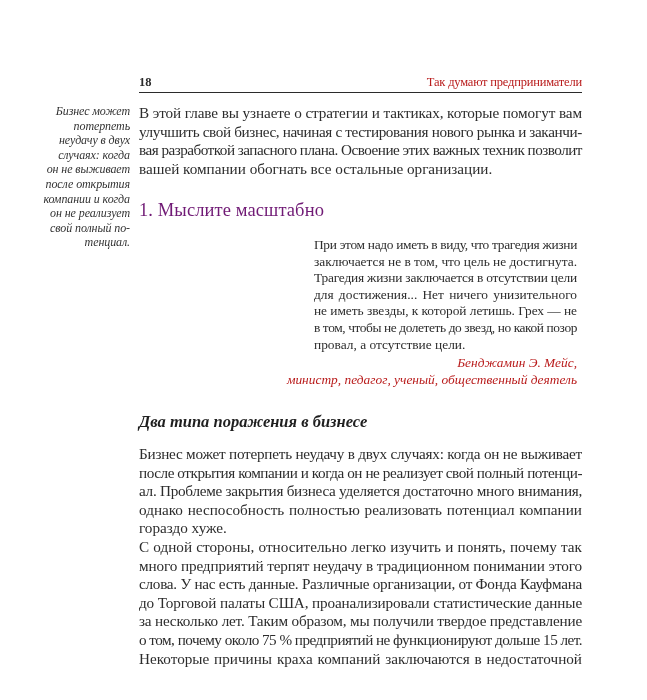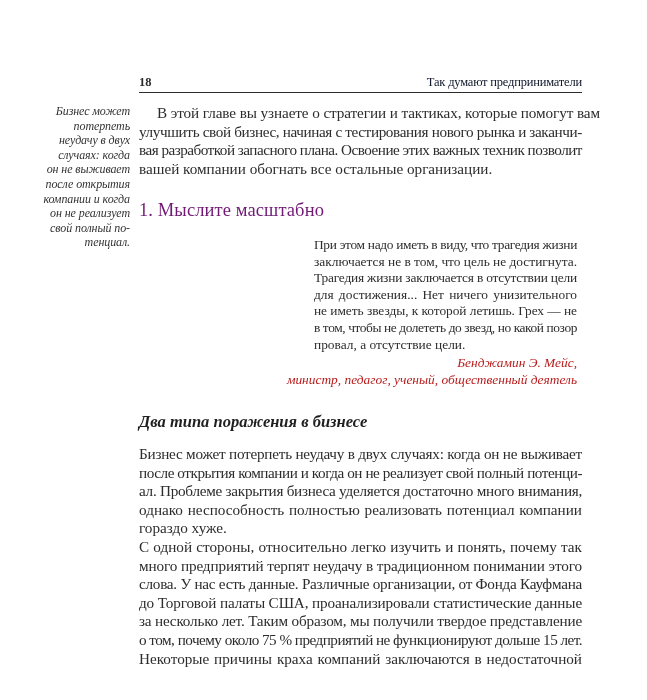--- a/index.html
+++ b/index.html
@@ -36,21 +36,21 @@
       top: 1px;
       font-size: 12.5px;
       font-weight: bold;
       color: #2b2b2b;
     }
     .running-title {
       position: absolute;
       right: 0;
       top: 1px;
       font-size: 12.5px;
-      color: #0f172a;
+      color: #b91c1c;
       letter-spacing: -0.2px;
     }
 
     
     .margin-note {
       position: absolute;
       left: 30px;
       top: 88px;
       width: 100px;
       font-style: italic;
@@ -154,21 +154,21 @@
     <span class="ln">случаях: когда</span>
     <span class="ln">он не выживает</span>
     <span class="ln">после открытия</span>
     <span class="ln">компании и когда</span>
     <span class="ln">он не реализует</span>
     <span class="ln">свой полный по-</span>
     <span class="ln">тенциал.</span>
   </div>
 
   <div class="body-block" id="intro">
-    <span class="ln" style="white-space: nowrap; display: block; letter-spacing: -0.0895522px; margin-left: 18px;">В этой главе вы узнаете о стратегии и тактиках, которые помогут вам</span>
+    <span class="ln" style="white-space: nowrap; display: block; letter-spacing: -0.0895522px;">В этой главе вы узнаете о стратегии и тактиках, которые помогут вам</span>
     <span class="ln" style="white-space: nowrap; display: block; letter-spacing: -0.365349px;">улучшить свой бизнес, начиная с тестирования нового рынка и заканчи-</span>
     <span class="ln" style="white-space: nowrap; display: block; letter-spacing: -0.514493px;">вая разработкой запасного плана. Освоение этих важных техник позволит</span>
     <span class="ln last">вашей компании обогнать все остальные организации.</span>
   </div>
 
   <div class="section-heading">1. Мыслите масштабно</div>
 
   <div class="epigraph">
     <span class="ln" style="white-space: nowrap; display: block; letter-spacing: -0.307745px;">При этом надо иметь в виду, что трагедия жизни</span>
     <span class="ln" style="white-space: nowrap; display: block; letter-spacing: -0.00104167px;">заключается не в том, что цель не достигнута.</span>

